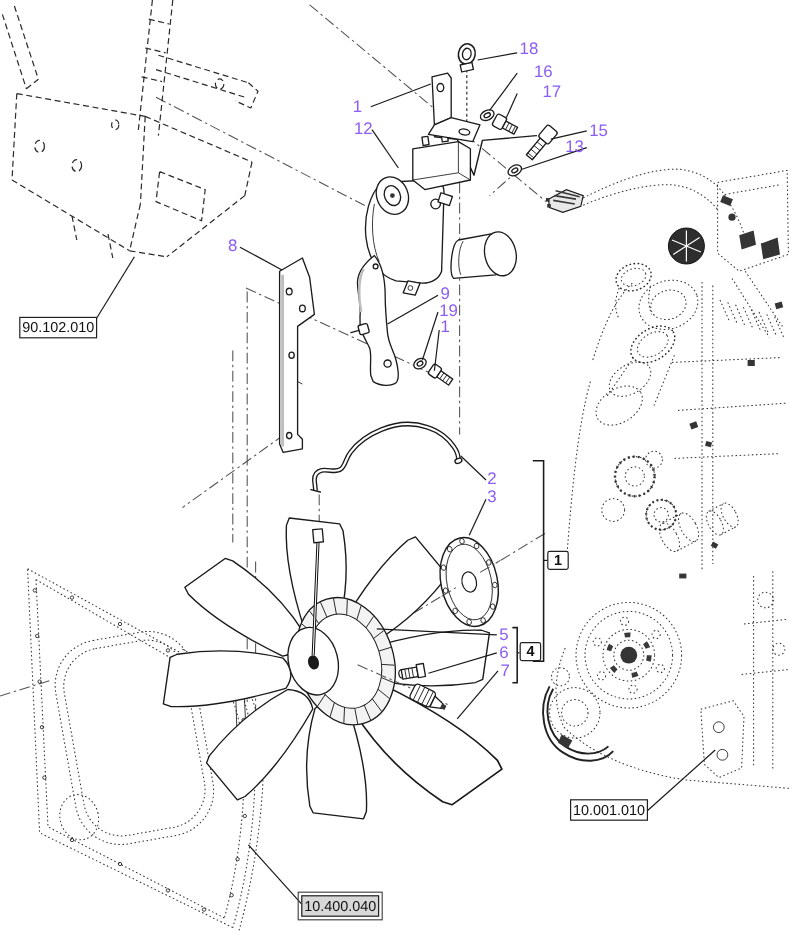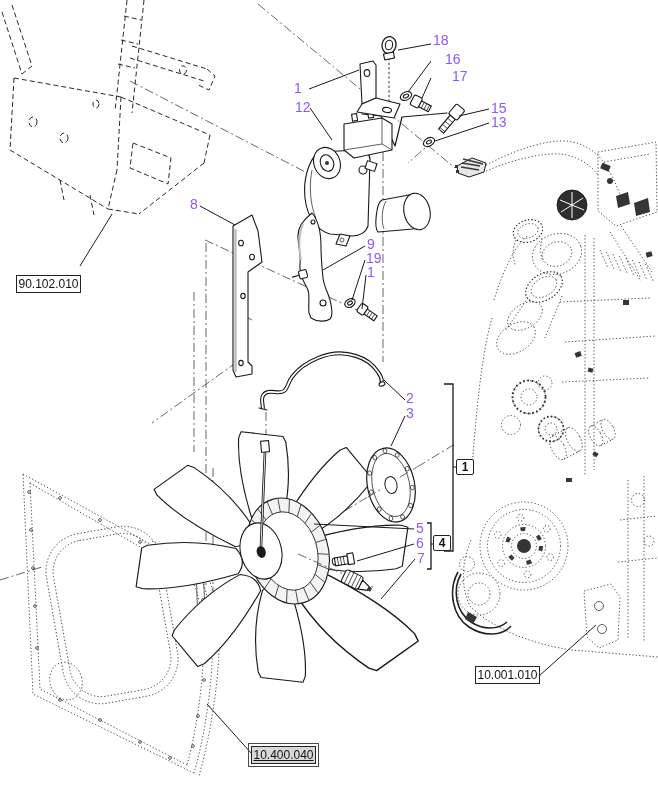--- a/index.html
+++ b/index.html
@@ -14,21 +14,21 @@
   .dot{fill:none;stroke:#333;stroke-width:.85;stroke-dasharray:1.3 2.1;stroke-linejoin:round;}
   .dotb{fill:none;stroke:#222;stroke-width:1.15;stroke-dasharray:1.4 2;}
   .axs{fill:none;stroke:#555;stroke-width:.9;stroke-dasharray:9 3 2 3;}
   .ldr{fill:none;stroke:#1a1a1a;stroke-width:1;}
   .drk{fill:#353535;stroke:none;}
   .gry{fill:none;stroke:#bdbdbd;stroke-width:2.4;}
   
   .co{position:absolute;font-size:14px;color:#8b5cf6;line-height:14px;cursor:pointer;}
   .slabel{position:absolute;height:16px;border:1.5px solid #222;background:#fff;
           font-size:12px;color:#111;text-align:center;line-height:16px;cursor:pointer;}
-  .slabel.gray{background:#d8d8d8;outline:1px solid #4a4a4a;outline-offset:2px;text-decoration:underline;}
+  .slabel.gray{background:#d8d8d8;outline:1px solid #4a4a4a;outline-offset:2px;}
   .bref{position:absolute;width:16px;height:14px;border:1.5px solid #222;border-radius:2px;
         background:#fff;font-size:12px;font-weight:bold;color:#111;text-align:center;
         line-height:14px;cursor:pointer;}
 </style>
 </head>
 <body>
 
 <div id="stage">
 
 <svg width="658" height="787" viewBox="0 0 658 787">
@@ -420,31 +420,31 @@
     <path class="ldr" d="M431,544 L433,544"></path>
   </g>
 </svg>
 
 <div class="co" style="left:433px;top:33px">18</div>
 <div class="co" style="left:445px;top:52px">16</div>
 <div class="co" style="left:452px;top:69px">17</div>
 <div class="co" style="left:294px;top:81px">1</div>
 <div class="co" style="left:295px;top:100px">12</div>
 <div class="co" style="left:491px;top:101px">15</div>
-<div class="co" style="left:491px;top:115px">13</div>
+<div class="co" style="left:471px;top:115px">13</div>
 <div class="co" style="left:190px;top:197px">8</div>
 <div class="co" style="left:367px;top:237px">9</div>
 <div class="co" style="left:366px;top:251px">19</div>
 <div class="co" style="left:367px;top:265px">1</div>
 <div class="co" style="left:406px;top:391px">2</div>
 <div class="co" style="left:406px;top:406px">3</div>
 <div class="co" style="left:416px;top:521px">5</div>
 <div class="co" style="left:416px;top:536px">6</div>
 <div class="co" style="left:417px;top:551px">7</div>
 
 <div class="bref" style="left:456px;top:459px">1</div>
 <div class="bref" style="left:433px;top:535px">4</div>
 
-<div class="slabel" style="left:16px;top:275px;width:63px">90.102.010</div>
+<div class="slabel" style="left:16px;top:264px;width:63px">90.102.010</div>
 <div class="slabel" style="left:475px;top:666px;width:63px">10.001.010</div>
 <div class="slabel gray" style="left:251px;top:746px;width:63px">10.400.040</div>
 
 </div>
 
 </body></html>

